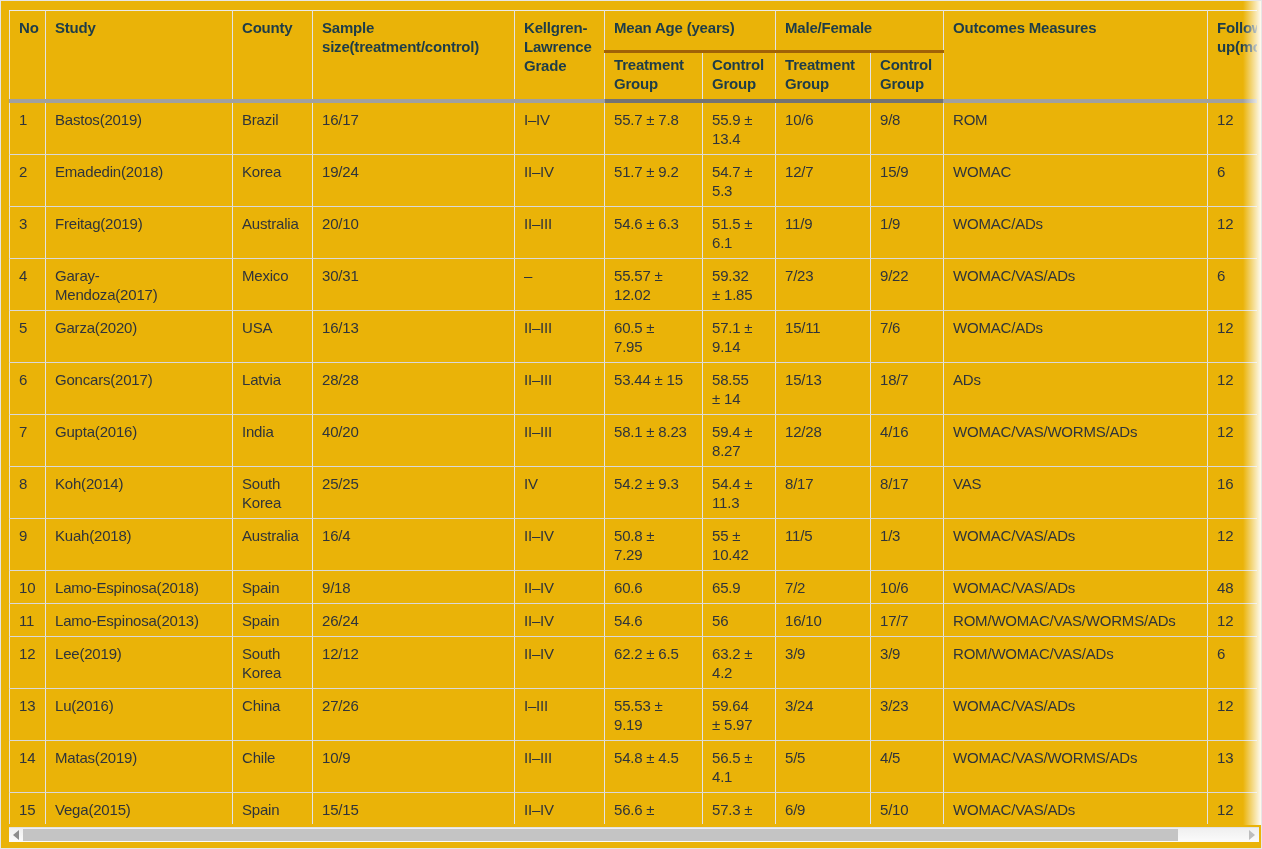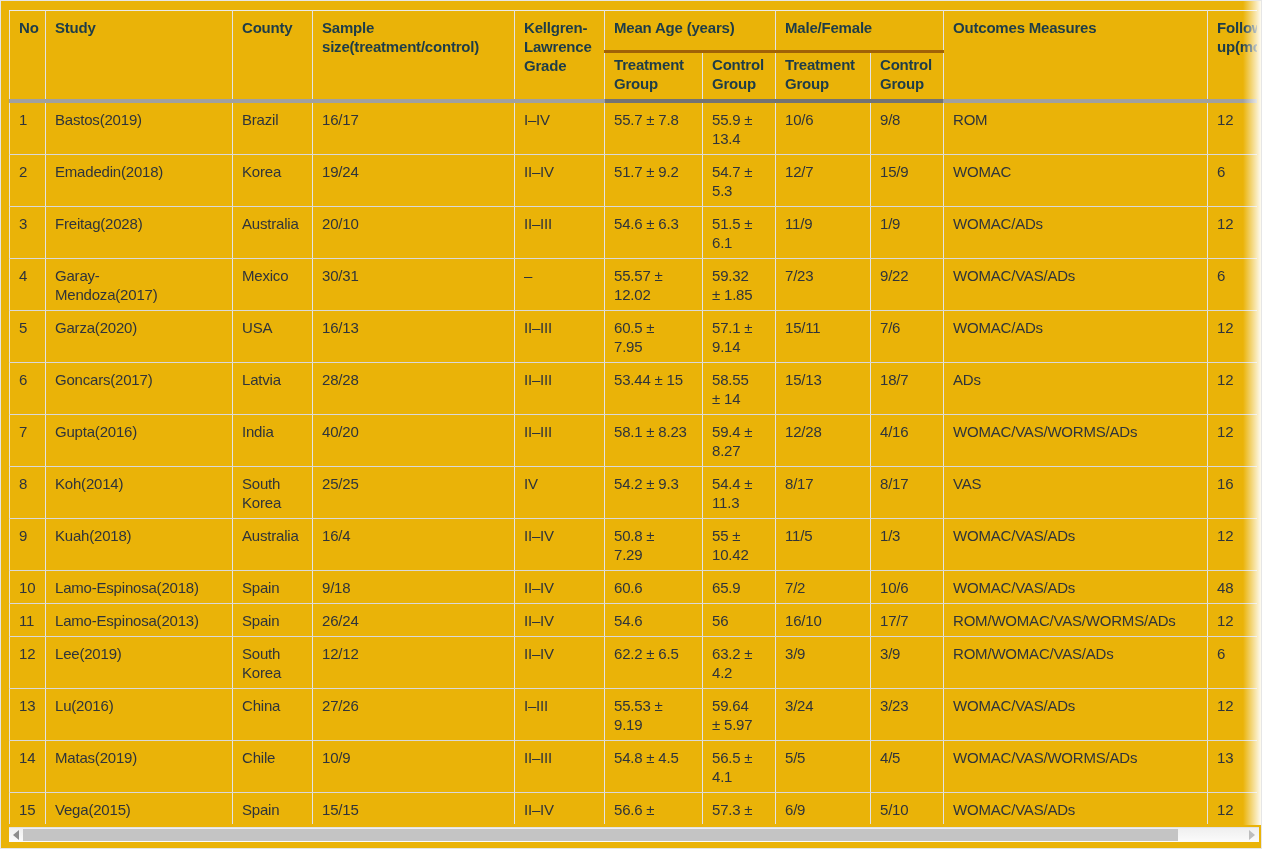--- a/index.html
+++ b/index.html
@@ -162,21 +162,21 @@
     <td>51.7 ± 9.2</td>
     <td>54.7 ±
 5.3</td>
     <td>12/7</td>
     <td>15/9</td>
     <td>WOMAC</td>
     <td>6</td>
   </tr>
           <tr>
     <td>3</td>
-    <td>Freitag(2028)</td>
+    <td>Freitag(2019)</td>
     <td>Australia</td>
     <td>20/10</td>
     <td>II–III</td>
     <td>54.6 ± 6.3</td>
     <td>51.5 ±
 6.1</td>
     <td>11/9</td>
     <td>1/9</td>
     <td>WOMAC/ADs</td>
     <td>12</td>

